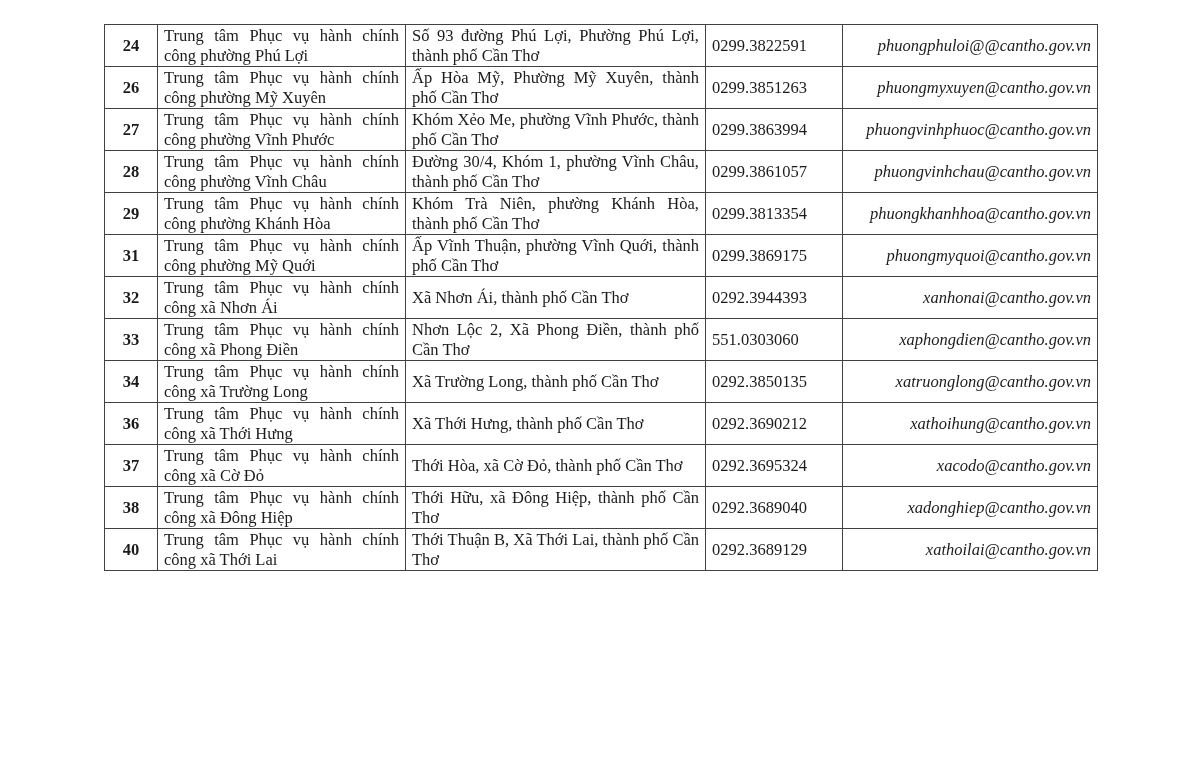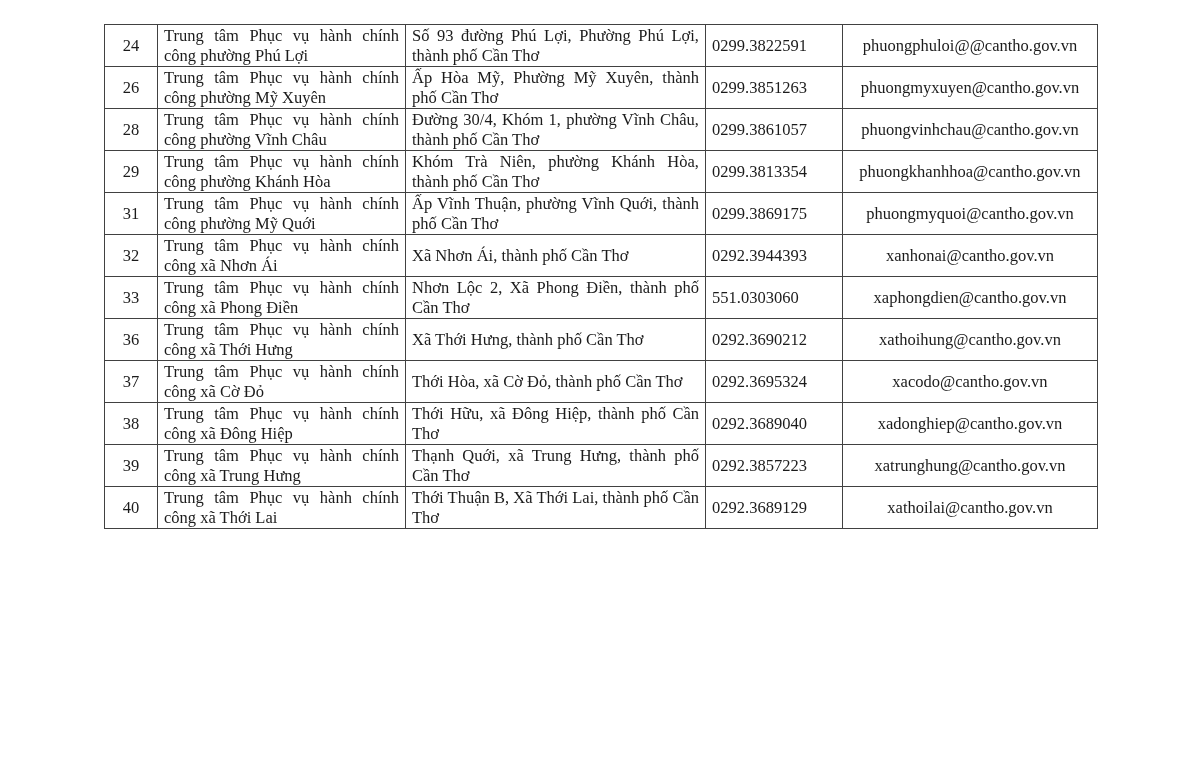--- a/index.html
+++ b/index.html
@@ -28,25 +28,25 @@
     border: 1px solid #414141;
     font-size: 16.5px;
     line-height: 19.5px;
     vertical-align: middle;
     padding: 1px 6px;
     overflow: hidden;
   }
   table.contacts tr {
     height: 41px;
   }
-  td.c-stt  { text-align: center; padding: 1px 2px; }
+  td.c-stt  { text-align: center; padding: 1px 2px; font-weight: bold; }
   td.c-name { text-align: justify; padding: 1px 8px 1px 10px; }
   td.c-addr { text-align: justify; padding: 1px 6px 1px 8px; }
   td.c-phone{ text-align: left; padding: 1px 4px; }
-  td.c-email{ text-align: center; padding: 1px 4px 1px 10px; }
+  td.c-email{ text-align: right; padding: 1px 4px 1px 10px; font-style: italic; }
 </style>
 </head>
 <body>
 
 <div class="page">
   <table class="contacts">
     <colgroup>
       <col style="width:53px">
       <col style="width:248px">
       <col style="width:300px">
@@ -60,20 +60,27 @@
     <td class="c-addr">Số 93 đường Phú Lợi, Phường Phú Lợi, thành phố Cần Thơ</td>
     <td class="c-phone">0299.3822591</td>
     <td class="c-email">phuongphuloi@@cantho.gov.vn</td>
   </tr>
         <tr>
     <td class="c-stt">26</td>
     <td class="c-name">Trung tâm Phục vụ hành chính công phường Mỹ Xuyên</td>
     <td class="c-addr">Ấp Hòa Mỹ, Phường Mỹ Xuyên, thành phố Cần Thơ</td>
     <td class="c-phone">0299.3851263</td>
     <td class="c-email">phuongmyxuyen@cantho.gov.vn</td>
+  </tr>
+        <tr>
+    <td class="c-stt">27</td>
+    <td class="c-name">Trung tâm Phục vụ hành chính công phường Vĩnh Phước</td>
+    <td class="c-addr">Khóm Xẻo Me, phường Vĩnh Phước, thành phố Cần Thơ</td>
+    <td class="c-phone">0299.3863994</td>
+    <td class="c-email">phuongvinhphuoc@cantho.gov.vn</td>
   </tr>
         <tr>
     <td class="c-stt">28</td>
     <td class="c-name">Trung tâm Phục vụ hành chính công phường Vĩnh Châu</td>
     <td class="c-addr">Đường 30/4, Khóm 1, phường Vĩnh Châu, thành phố Cần Thơ</td>
     <td class="c-phone">0299.3861057</td>
     <td class="c-email">phuongvinhchau@cantho.gov.vn</td>
   </tr>
         <tr>
     <td class="c-stt">29</td>
@@ -97,20 +104,27 @@
     <td class="c-email">xanhonai@cantho.gov.vn</td>
   </tr>
         <tr>
     <td class="c-stt">33</td>
     <td class="c-name">Trung tâm Phục vụ hành chính công xã Phong Điền</td>
     <td class="c-addr">Nhơn Lộc 2, Xã Phong Điền, thành phố Cần Thơ</td>
     <td class="c-phone">551.0303060</td>
     <td class="c-email">xaphongdien@cantho.gov.vn</td>
   </tr>
         <tr>
+    <td class="c-stt">34</td>
+    <td class="c-name">Trung tâm Phục vụ hành chính công xã Trường Long</td>
+    <td class="c-addr">Xã Trường Long, thành phố Cần Thơ</td>
+    <td class="c-phone">0292.3850135</td>
+    <td class="c-email">xatruonglong@cantho.gov.vn</td>
+  </tr>
+        <tr>
     <td class="c-stt">36</td>
     <td class="c-name">Trung tâm Phục vụ hành chính công xã Thới Hưng</td>
     <td class="c-addr">Xã Thới Hưng, thành phố Cần Thơ</td>
     <td class="c-phone">0292.3690212</td>
     <td class="c-email">xathoihung@cantho.gov.vn</td>
   </tr>
         <tr>
     <td class="c-stt">37</td>
     <td class="c-name">Trung tâm Phục vụ hành chính công xã Cờ Đỏ</td>
     <td class="c-addr">Thới Hòa, xã Cờ Đỏ, thành phố Cần Thơ</td>
@@ -118,27 +132,20 @@
     <td class="c-email">xacodo@cantho.gov.vn</td>
   </tr>
         <tr>
     <td class="c-stt">38</td>
     <td class="c-name">Trung tâm Phục vụ hành chính công xã Đông Hiệp</td>
     <td class="c-addr">Thới Hữu, xã Đông Hiệp, thành phố Cần Thơ</td>
     <td class="c-phone">0292.3689040</td>
     <td class="c-email">xadonghiep@cantho.gov.vn</td>
   </tr>
         <tr>
-    <td class="c-stt">39</td>
-    <td class="c-name">Trung tâm Phục vụ hành chính công xã Trung Hưng</td>
-    <td class="c-addr">Thạnh Quới, xã Trung Hưng, thành phố Cần Thơ</td>
-    <td class="c-phone">0292.3857223</td>
-    <td class="c-email">xatrunghung@cantho.gov.vn</td>
-  </tr>
-        <tr>
     <td class="c-stt">40</td>
     <td class="c-name">Trung tâm Phục vụ hành chính công xã Thới Lai</td>
     <td class="c-addr">Thới Thuận B, Xã Thới Lai, thành phố Cần Thơ</td>
     <td class="c-phone">0292.3689129</td>
     <td class="c-email">xathoilai@cantho.gov.vn</td>
   </tr>
       </tbody>
   </table>
 </div>
 

